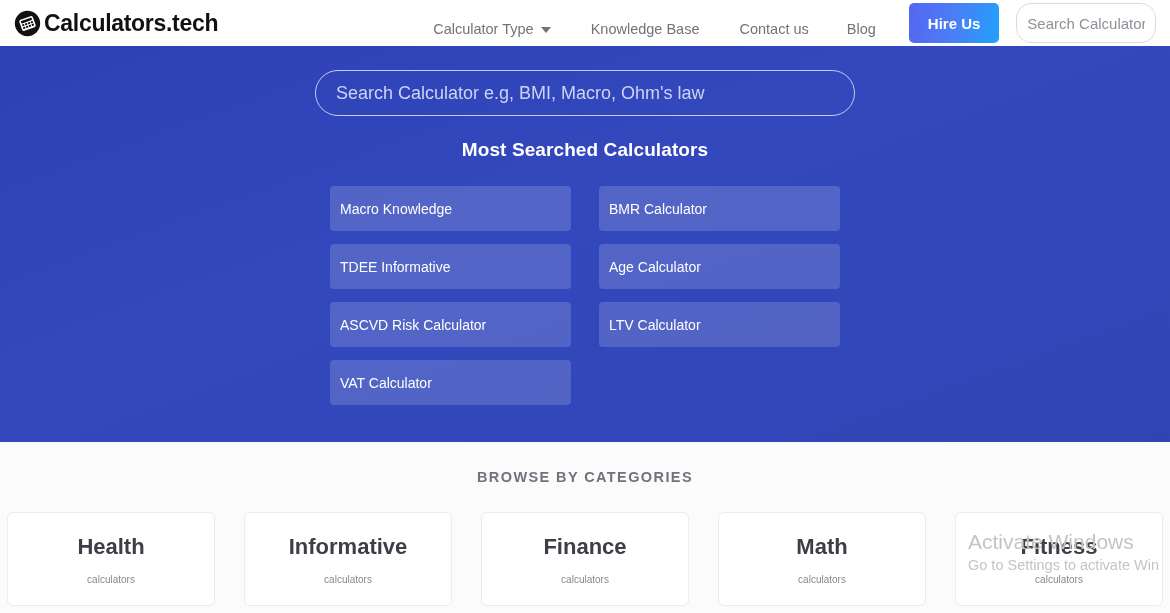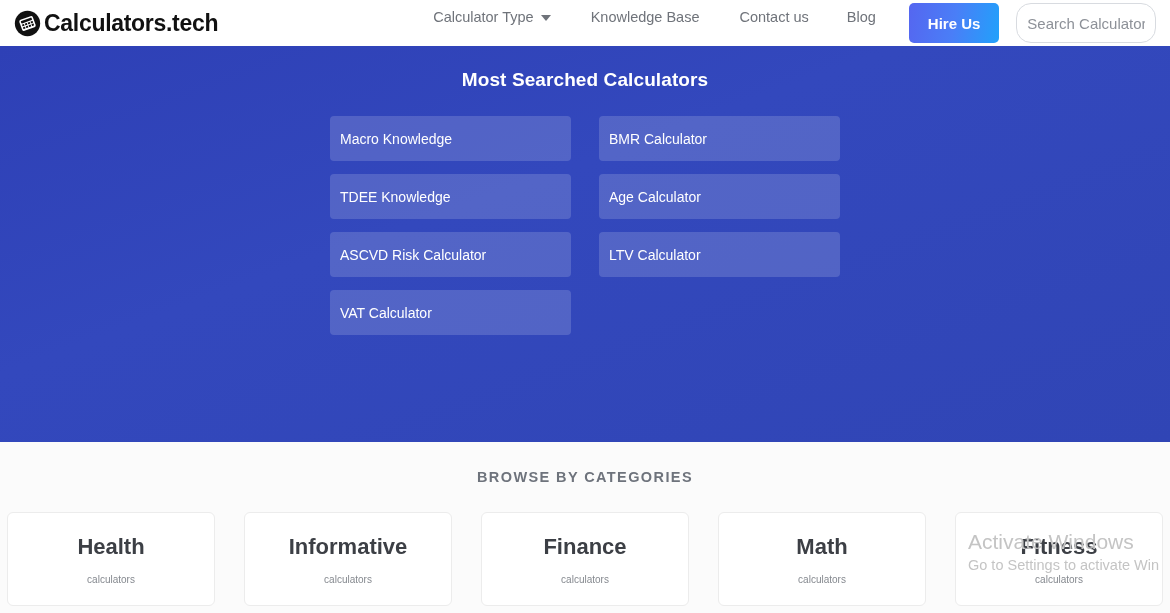--- a/index.html
+++ b/index.html
@@ -44,21 +44,21 @@
   .brand-name {
     font-size: 23px;
     font-weight: bold;
     color: #111111;
     letter-spacing: -0.3px;
     white-space: nowrap;
   }
 
   .nav-links {
     display: flex;
-    align-items: flex-start;
+    align-items: flex-end;
     gap: 0;
     margin-left: 215px;
   }
 
   .nav-link {
     font-size: 14.5px;
     color: #6f737a;
     text-decoration: none;
     white-space: nowrap;
     padding: 6px 0;
@@ -282,27 +282,30 @@
     </a>
 
     <button class="hire-us-btn">Hire Us</button>
 
     <input class="nav-search" type="text" placeholder="Search Calculator" style="">
   </nav>
 </div>
 
 <section class="hero">
 
+  <div class="hero-search-wrap">
+    <input class="hero-search" type="text" placeholder="Search Calculator e.g, BMI, Macro, Ohm's law" style="">
+  </div>
 
   <h2 class="hero-heading">Most Searched Calculators</h2>
 
   <div class="calc-grid">
     <a class="calc-card" href="#">Macro Knowledge</a>
     <a class="calc-card" href="#">BMR Calculator</a>
-    <a class="calc-card" href="#">TDEE Knowledge</a>
+    <a class="calc-card" href="#">TDEE Informative</a>
     <a class="calc-card" href="#">Age Calculator</a>
     <a class="calc-card" href="#">ASCVD Risk Calculator</a>
     <a class="calc-card" href="#">LTV Calculator</a>
     <a class="calc-card" href="#">VAT Calculator</a>
   </div>
 </section>
 
 <section class="categories">
 
   <div class="categories-title">BROWSE BY CATEGORIES</div>

